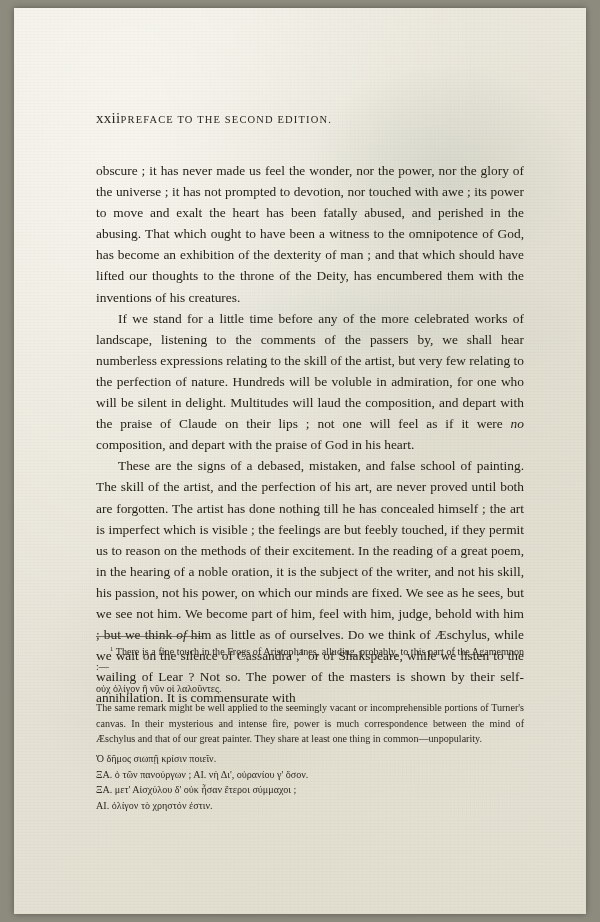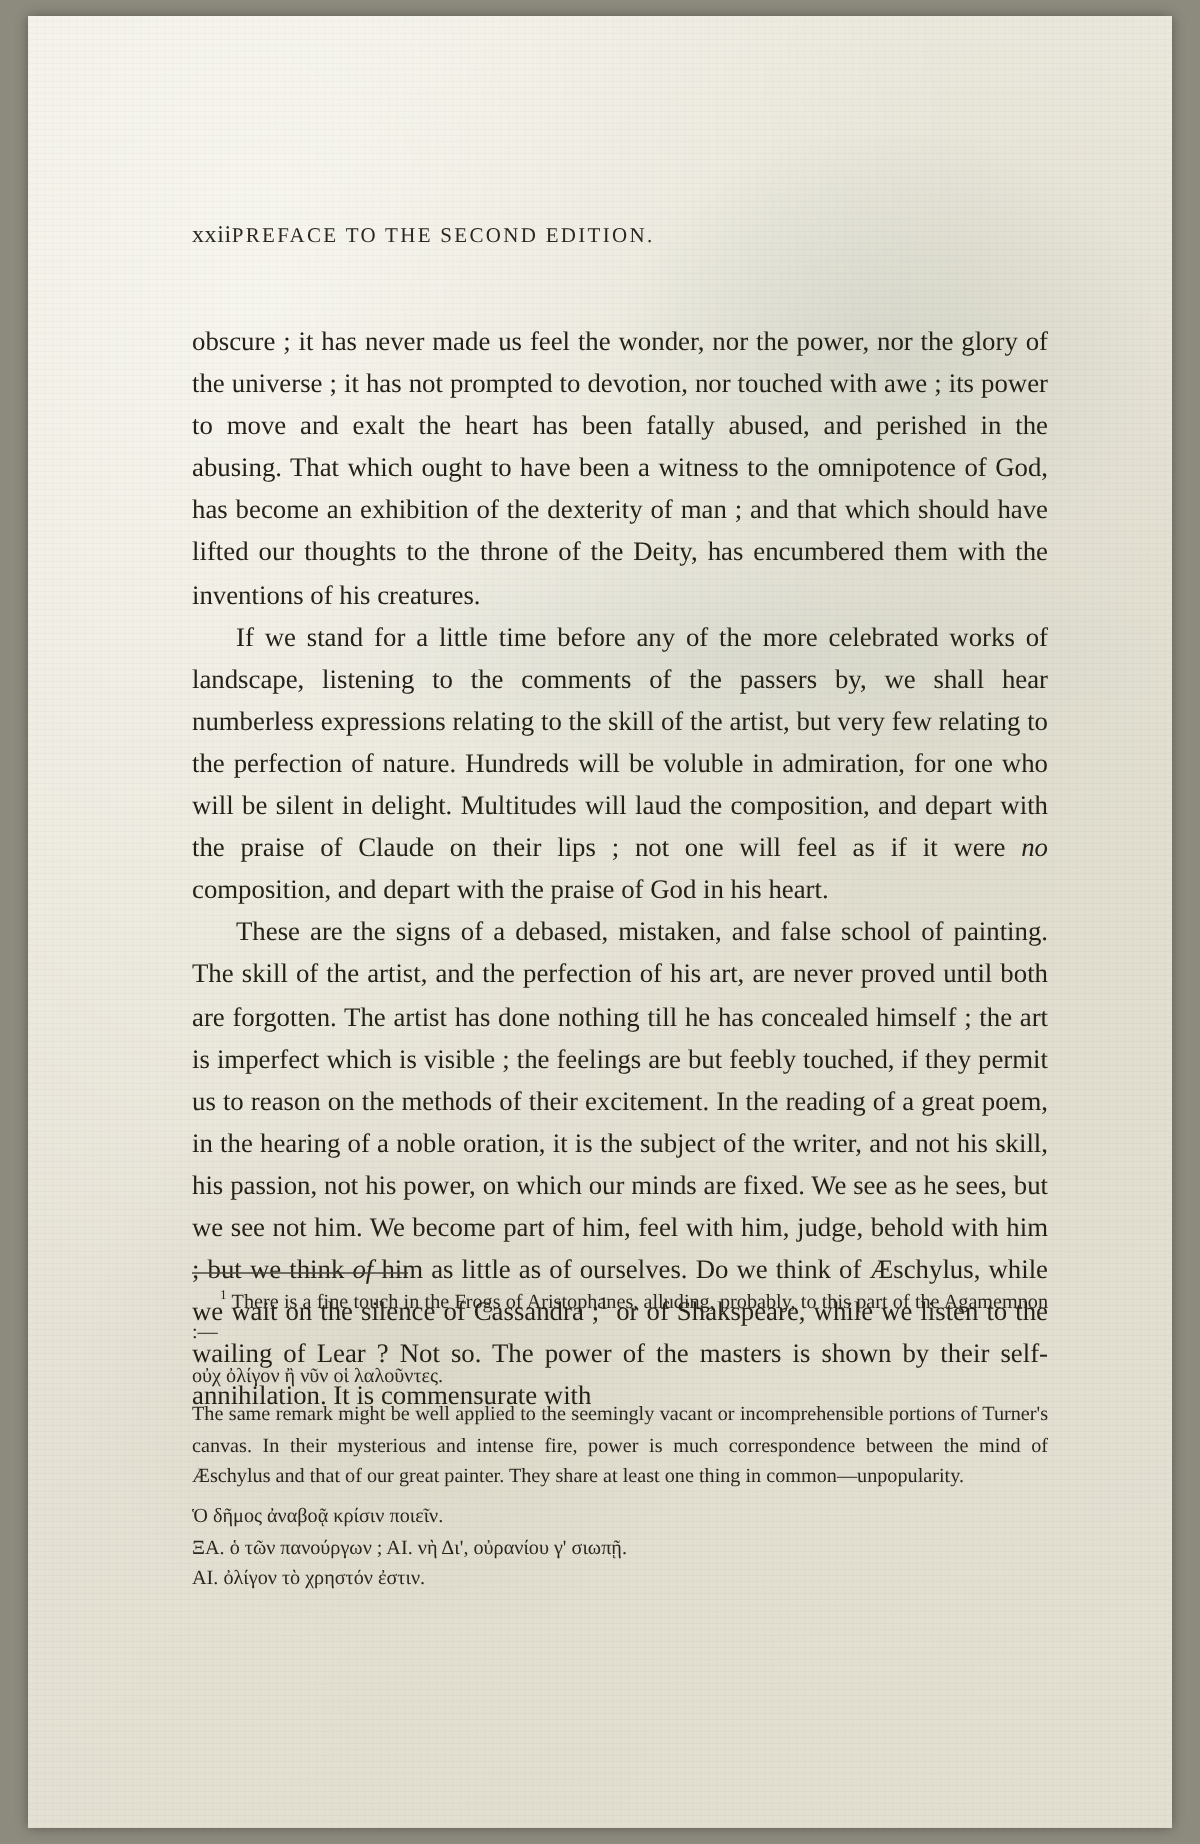--- a/index.html
+++ b/index.html
@@ -58,21 +58,21 @@
   }
   .header {
     position: absolute;
     left: 82px;
     top: 102px;
     width: 438px;
     display: flex;
     align-items: baseline;
   }
   .folio {
-    font-size: 12px;
+    font-size: 15px;
     letter-spacing: 0.3px;
     color: #2a2722;
   }
   .running-head {
     flex: 1;
     text-align: left;
     font-size: 10.5px;
     letter-spacing: 1.15px;
     color: #2a2722;
     padding-right: 28px;
@@ -181,21 +181,22 @@
 
     <div class="footnotes">
       <p class="fn-first"><sup>1</sup> <span>There is a fine touch in the Frogs of Aristophanes, alluding, probably, to this part of the Agamemnon :—</span></p>
       <p class="greek">
         </p>
         <div>οὐχ ὀλίγον ἢ νῦν οἱ λαλοῦντες.</div>
       <p></p>
       <p class="fn-block">The same remark might be well applied to the seemingly vacant or incomprehensible portions of Turner's canvas.   In their mysterious and intense fire, power is much correspondence between the mind of Æschylus and that of our great painter.   They share at least one thing in common—unpopularity.</p>
       <p class="drama">
         </p>
-        <div class="dline center">Ὁ δῆμος ἀναβοᾷ κρίσιν ποιεῖν.</div>
-        <div class="dline">ΞΑ. ὁ τῶν πανούργων ;  ΑΙ. νὴ Δι', οὐρανίου γ' σιωπῇ.</div>
+        <div class="dline center">Ὁ δῆμος σιωπῇ κρίσιν ποιεῖν.</div>
+        <div class="dline">ΞΑ. ὁ τῶν πανούργων ;  ΑΙ. νὴ Δι', οὐρανίου γ' ὅσον.</div>
+        <div class="dline">ΞΑ. μετ' Αἰσχύλου δ' οὐκ ἦσαν ἕτεροι σύμμαχοι ;</div>
         <div class="dline">ΑΙ. ὀλίγον τὸ χρηστόν ἐστιν.</div>
       <p></p>
     </div>
 
   </div>
   <div class="fuzz"></div>
 </div>
 
 </body></html>

